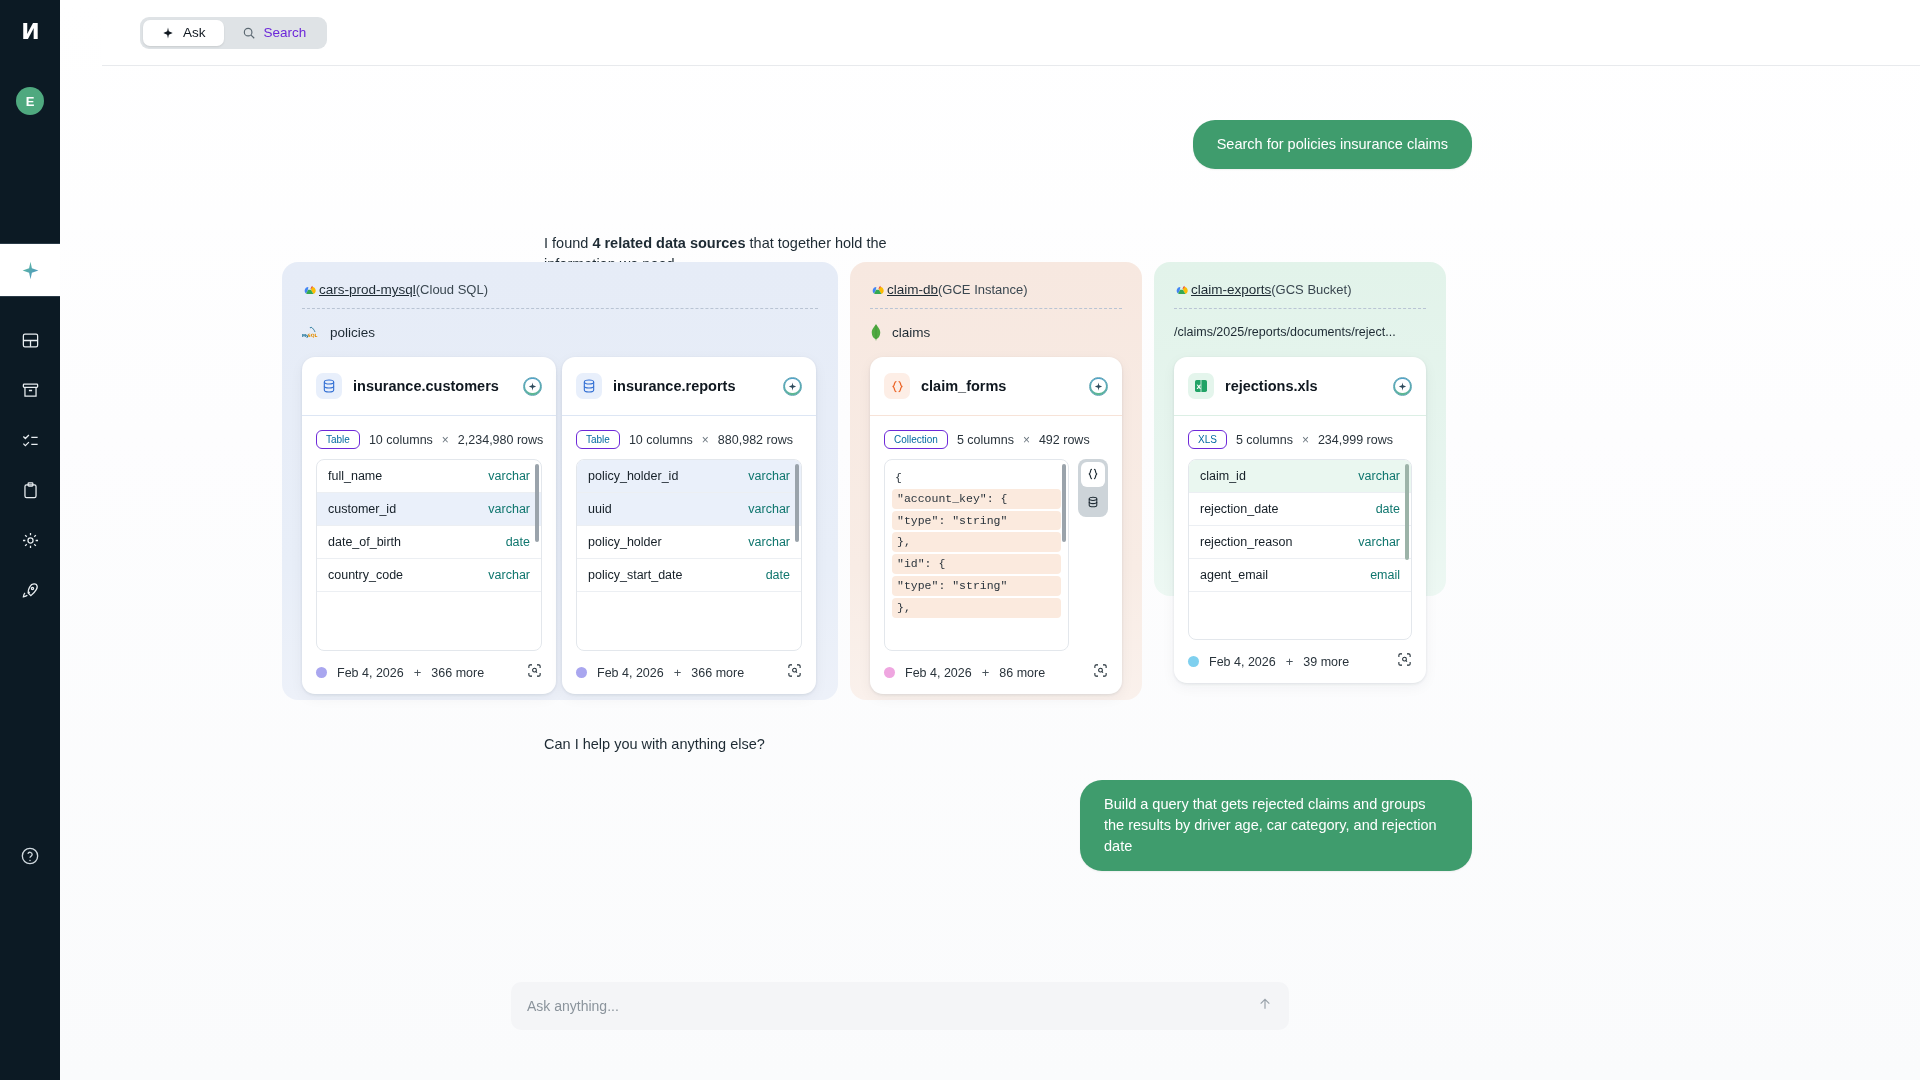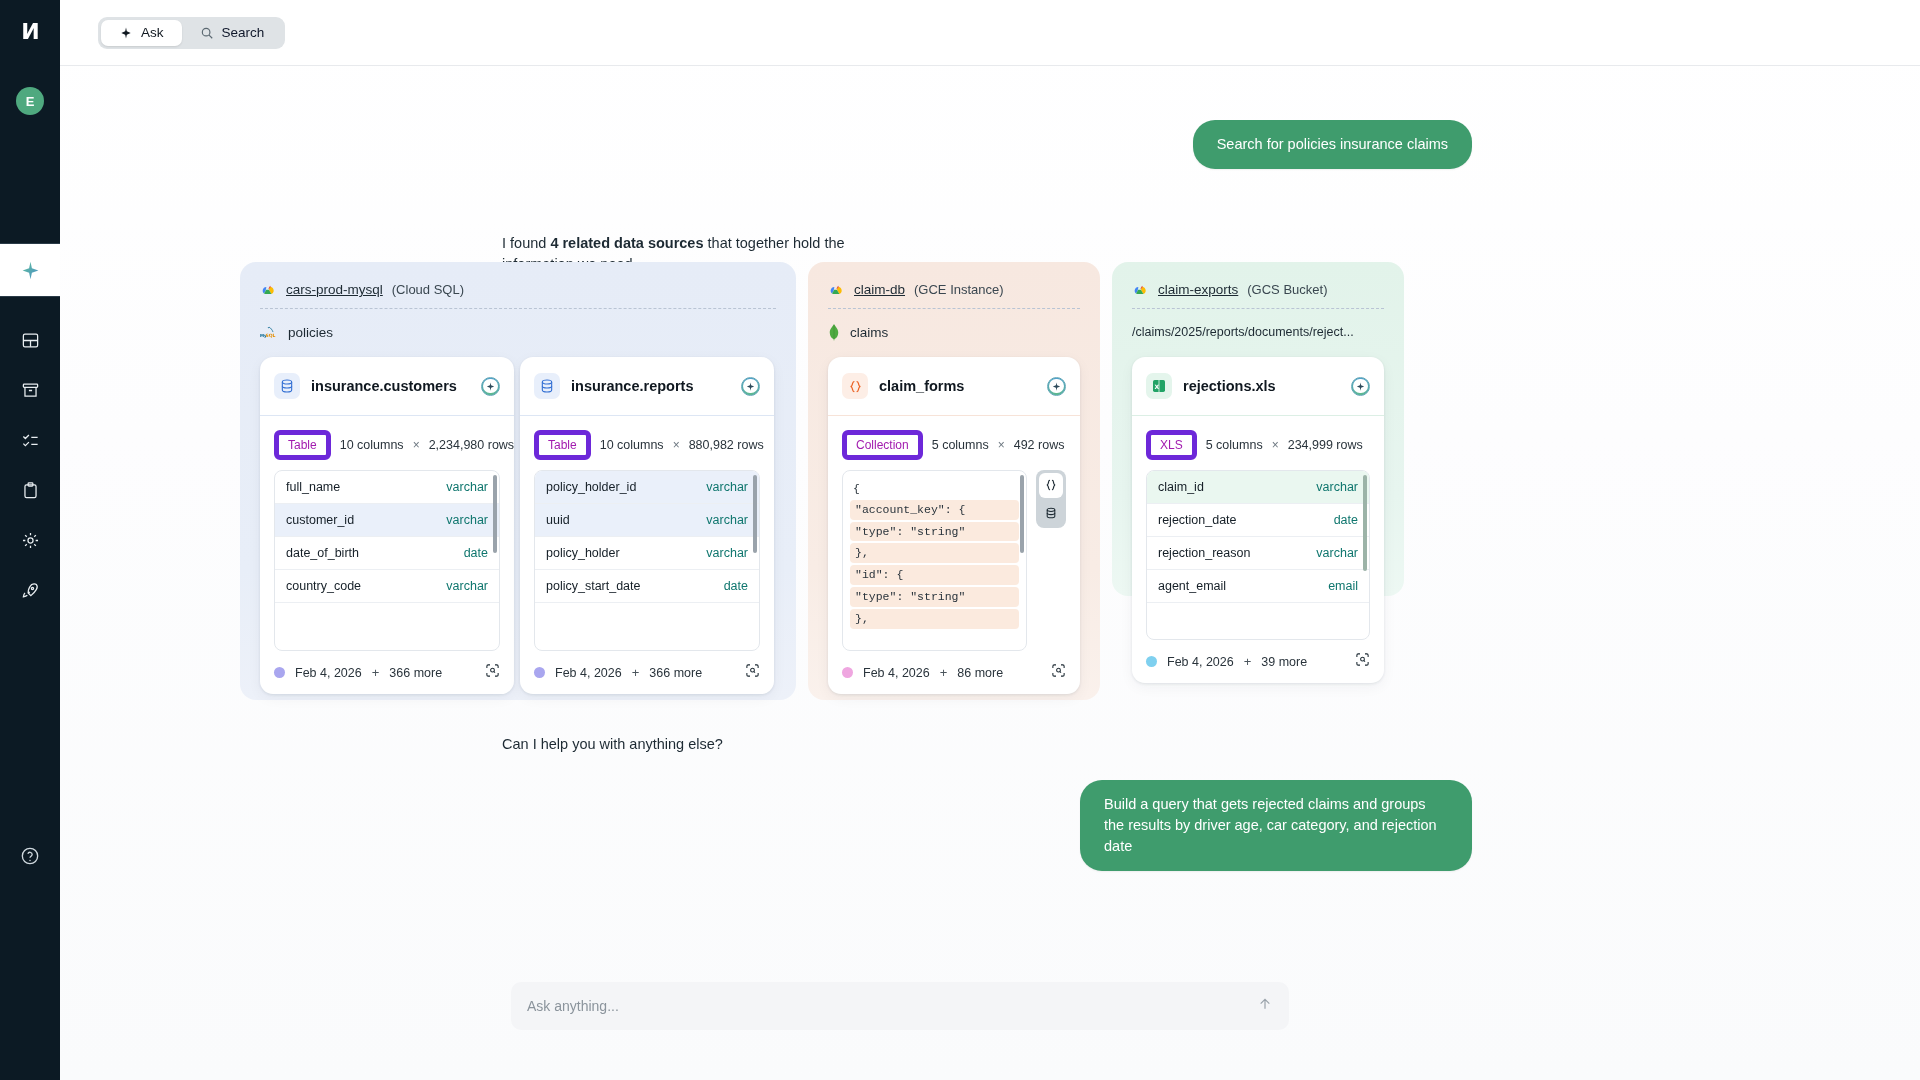--- a/index.html
+++ b/index.html
@@ -41,33 +41,33 @@
     width: 30px; height: 30px;
     display:flex; align-items:center; justify-content:center;
     cursor:pointer;
   }
   .side-icon svg { width:19px; height:19px; stroke:#e9eef1; fill:none; stroke-width:1.6; }
   .help-icon { position:absolute; bottom: 210px; left: 50%; transform: translateX(-50%); }
   .help-icon svg { width:20px; height:20px; stroke:#cfd8de; fill:none; stroke-width:1.6; }
 
   
   .main { flex: 1; position: relative; height:1080px;
-    background: linear-gradient(180deg,#ffffff 0%, #fdfdfe 40%, #fafbfc 100%); }
+    background: linear-gradient(180deg,#ffffff 0%, #fdfdfe 40%, #fafbfc 100%); padding-left: 42px; }
 
   .topbar {
     height: 66px; border-bottom: 1px solid #e8eaed;
     display:flex; align-items:center; padding-left: 38px;
     background:#fff;
   }
   .segmented {
     display:flex; background:#dfe3e6; border-radius: 9px; padding: 3px; height: 32px;
   }
   .seg {
     display:flex; align-items:center; gap:8px; border-radius:7px;
-    padding: 0 18px; font-size: 13.5px; color:#0f172a; cursor:pointer;
+    padding: 0 18px; font-size: 13.5px; color:#6d28d9; cursor:pointer;
   }
   .seg.active { background:#fff; color:#101820; font-weight:500; box-shadow:0 1px 2px rgba(0,0,0,.10); }
   .seg svg { width:14px; height:14px; }
 
   
   .conv { position:relative; padding-top: 8px; }
   .bubble-user {
     background:#3f9c6d; color:#fff; border-radius: 22px;
     padding: 14px 24px; font-size: 14.5px; line-height:1.45;
     position:absolute; box-shadow: 0 1px 2px rgba(0,0,0,.06);
@@ -85,21 +85,21 @@
   
   .groups { position:absolute; top: 196px; left: 180px; display:flex; gap: 12px; }
   .group {
     border-radius: 16px; padding: 20px 20px 24px 20px;
     position: relative;
   }
   .g-blue   { background: linear-gradient(180deg,#e6ecf7 0%, #e8eef8 70%, #edf1f9 100%); width: 556px; height: 438px; }
   .g-orange { background: linear-gradient(180deg,#f7e8e0 0%, #f8ece5 70%, #faf1ec 100%); width: 292px; height: 438px; }
   .g-green  { background: linear-gradient(180deg,#e2f3ea 0%, #e7f5ef 70%, #edf8f3 100%); width: 292px; height: 334px; }
 
-  .g-head { display:flex; align-items:center; gap:9px; padding-bottom: 11px; }
+  .g-head { display:flex; align-items:center; padding-bottom: 11px; }
   .g-head .gc-name { font-size: 13.5px; color:#1d2a33; text-decoration: underline; cursor:pointer; }
   .g-head .gc-kind { font-size: 13px; color:#3a4750; }
   .g-sep { border-bottom: 1px dashed #b9c4d4; margin-bottom: 12px; }
   .g-sub { display:flex; align-items:center; gap:10px; font-size: 13.5px; color:#1d2a33; height: 22px; }
   .g-path { font-size: 12.5px; color:#1d2a33; white-space:nowrap; overflow:hidden; text-overflow:ellipsis; max-width:260px; }
 
   .gcloud { width: 17px; height: 15px; flex:0 0 17px; }
   .mysql-ico { width:18px; height:15px; flex:0 0 18px; }
   .mongo-ico { width:12px; height:17px; flex:0 0 12px; }
 
@@ -132,22 +132,22 @@
   .plus-inner { position:absolute; inset:1.4px; background:#fff; border-radius:50%;
     display:flex; align-items:center; justify-content:center; }
   .plus-inner svg { width:11px; height:11px; fill:#2f4b5c; }
   .card-rule { height:1px; }
   .rule-blue { background:#dde6f4; }
   .rule-orange { background:#f7e3d8; }
   .rule-green { background:#dcefe5; }
 
   .meta { display:flex; align-items:center; gap:9px; padding: 14px 14px 10px 14px; }
   .pill {
-    border:5px solid #6d28d9; border-radius:6px; padding: 3px 9px;
-    font-size: 12px; color:#a21caf; background:#fff;
+    border:1px solid #6d28d9; border-radius:6px; padding: 3px 9px;
+    font-size: 10px; color:#0369a1; background:#fff;
   }
   .meta-txt { font-size: 12.5px; color:#2a343c; white-space:nowrap; }
   .meta-x { font-size: 12px; color:#6c7780; }
 
   .collist { margin: 0 14px; border:1px solid #e3e7ec; border-radius:8px; overflow:hidden;
     position:relative; flex:1; }
   .colrow {
     display:flex; align-items:center; justify-content:space-between;
     padding: 9px 11px; font-size: 12.5px; border-bottom:1px solid #eceff3;
   }

